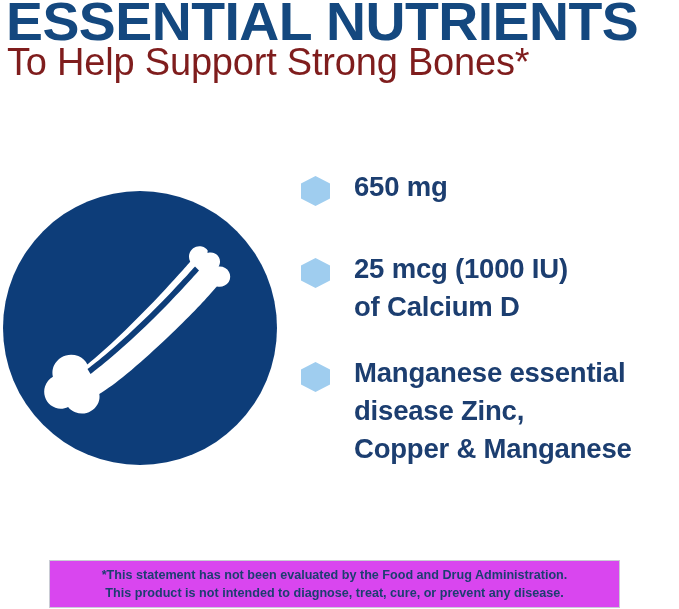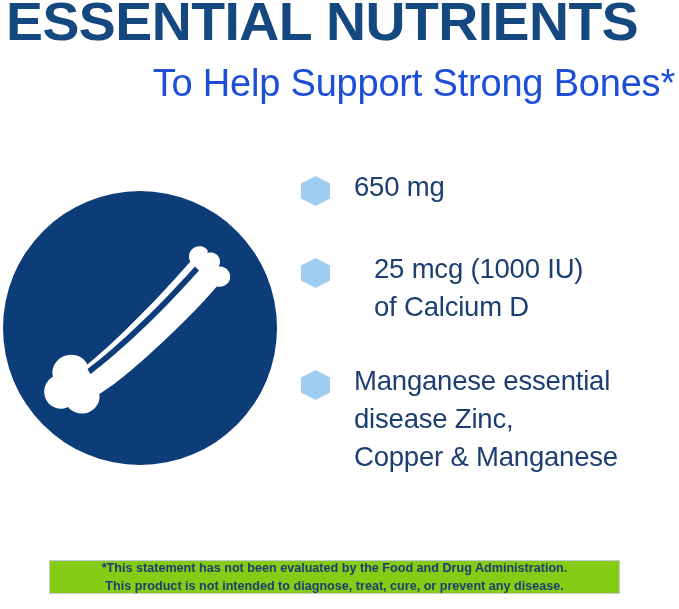--- a/index.html
+++ b/index.html
@@ -30,31 +30,30 @@
     letter-spacing: -0.5px;
     color: #14487f;
     white-space: nowrap;
     line-height: 1.0;
     transform: scaleX(1.045);
     transform-origin: left top;
   }
   #subtitle {
     position: absolute;
     left: 7px;
-    top: 64px;
+    top: 43px;
     width: 668px;
     font-size: 38px;
     font-weight: 300;
     letter-spacing: -0.2px;
-    color: #1d4ed8;
+    color: #7f1d1d;
     white-space: nowrap;
     line-height: 1.05;
     transform: scaleX(1.0);
     transform-origin: left top;
-    text-align: right;
   }
 
   
   #bone-badge {
     position: absolute;
     left: 3px;
     top: 191px;
     width: 274px;
     height: 274px;
     border-radius: 50%;
@@ -86,40 +85,40 @@
     width: 29px;
     height: 30px;
     margin-top: 8px;
     margin-right: 24px;
     background: #9fcdef;
     clip-path: polygon(50% 0%, 100% 25%, 100% 75%, 50% 100%, 0% 75%, 0% 25%);
   }
   .bullet-text {
     flex: 1 1 auto;
     font-size: 27.5px;
-    font-weight: 400;
+    font-weight: 700;
     line-height: 38px;
     color: #1c3e70;
     letter-spacing: -0.2px;
   }
   .bullet-text .ln { display: block; white-space: nowrap; }
 
   #row-1 { margin-bottom: 44px; }
-  #row-2 { margin-bottom: 36px; gap: 20px; }
+  #row-2 { margin-bottom: 28px; }
 
   
   #disclaimer {
     position: absolute;
     left: 49px;
     top: 560px;
     width: 571px;
-    height: 34px;
+    height: 48px;
     box-sizing: border-box;
     border: 1px solid #c9ccd4;
-    background: #84cc16;
+    background: #d946ef;
     display: flex;
     flex-direction: column;
     align-items: center;
     justify-content: center;
   }
   #disclaimer .dl {
     font-size: 12.6px;
     font-weight: 700;
     color: #1c3e70;
     line-height: 18px;

